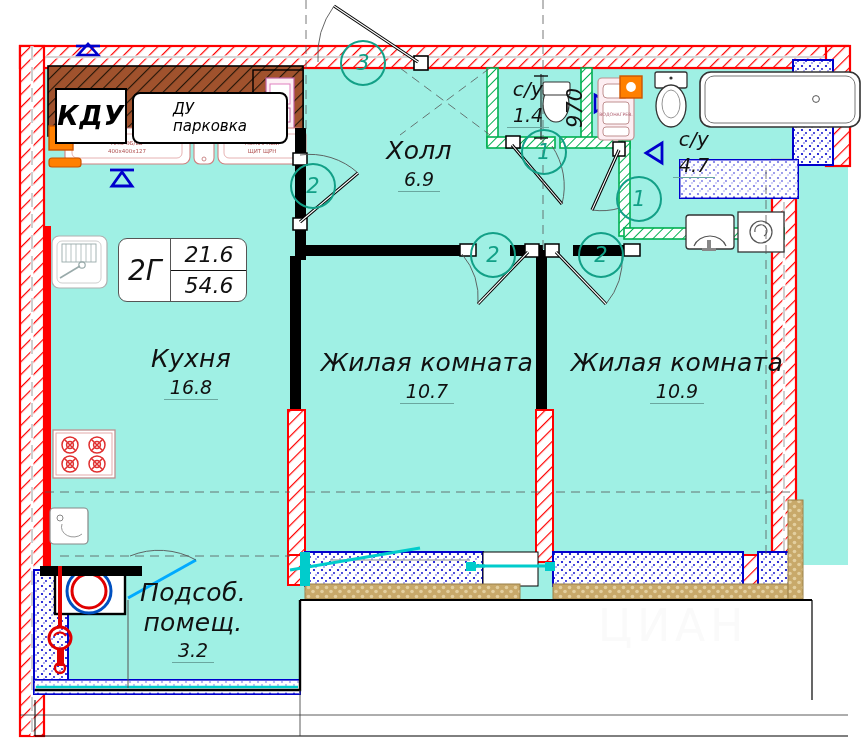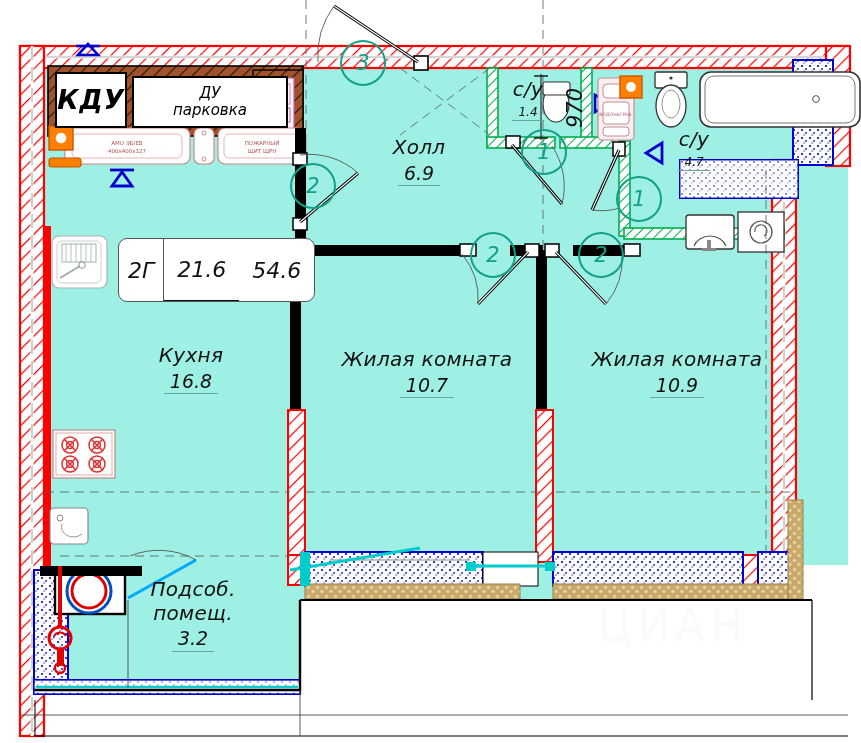--- a/index.html
+++ b/index.html
@@ -2,44 +2,44 @@
 <html><head>
 <meta charset="utf-8">
 <style>
   html,body{margin:0;padding:0;background:#ffffff;}
   body{width:861px;height:743px;font-family:"DejaVu Sans",sans-serif;}
   #plan{position:relative;width:861px;height:743px;overflow:hidden;background:#ffffff;}
   svg.layer{position:absolute;left:0;top:0;width:861px;height:743px;}
 
   .roomlbl{position:absolute;text-align:center;font-family:"DejaVu Sans",sans-serif;
     font-style:italic;color:#111;line-height:1.18;white-space:nowrap;}
-  .roomlbl .nm{font-size:20px;letter-spacing:.3px;}
+  .roomlbl .nm{font-size:25px;letter-spacing:.3px;}
   .roomlbl .ar{font-size:19px;display:inline-block;padding:0 6px 1px 6px;
     border-bottom:1.6px solid #6aa79f;margin-top:2px;}
   .small .nm{font-size:20px;}
-  .small .ar{font-size:12px;}
+  .small .ar{font-size:19px;}
 
   .doormark{position:absolute;width:42px;height:42px;border:2.1px solid #12a087;
     border-radius:50%;color:#12a087;font-style:italic;font-size:21px;
     display:flex;align-items:center;justify-content:center;background:transparent;}
 
   .typebox{position:absolute;border:1.4px solid #555;border-radius:9px;background:#fff;
     display:flex;align-items:stretch;overflow:hidden;}
   .typebox .t{display:flex;align-items:center;justify-content:center;
-    font-style:italic;font-size:22px;padding:0 9px;color:#111;}
-  .typebox .col{display:flex;flex-direction:row;border-left:1.2px solid #555;}
+    font-style:italic;font-size:28px;padding:0 9px;color:#111;}
+  .typebox .col{display:flex;flex-direction:column;border-left:1.2px solid #555;}
   .typebox .col div{flex:1;display:flex;align-items:center;justify-content:center;
     font-style:italic;font-size:22px;padding:1px 13px;color:#111;}
   .typebox .col div:first-child{border-bottom:1.2px solid #111;}
 
   .tagbox{position:absolute;background:#fff;border:2.4px solid #000;
     display:flex;align-items:center;justify-content:center;
-    font-style:italic;font-weight:bold;color:#000;}
+    font-style:italic;font-weight:bold;color:#000;margin-top:16px;}
   .tag-kdu{font-size:26px;letter-spacing:1px;}
-  .tag-du{font-size:15px;text-align:center;line-height:1.15;font-weight:normal;}
+  .tag-du{font-size:15px;text-align:left;line-height:1.15;font-weight:normal;border-radius:8px;}
 
   .dimtxt{position:absolute;font-style:italic;font-size:21px;color:#111;
     transform:rotate(-90deg);transform-origin:center;}
   .wmark{position:absolute;color:#fafafa;font-size:44px;letter-spacing:5px;
     font-family:"DejaVu Sans",sans-serif;user-select:none;}
 </style>
 </head>
 <body>
 
 <div id="plan">

